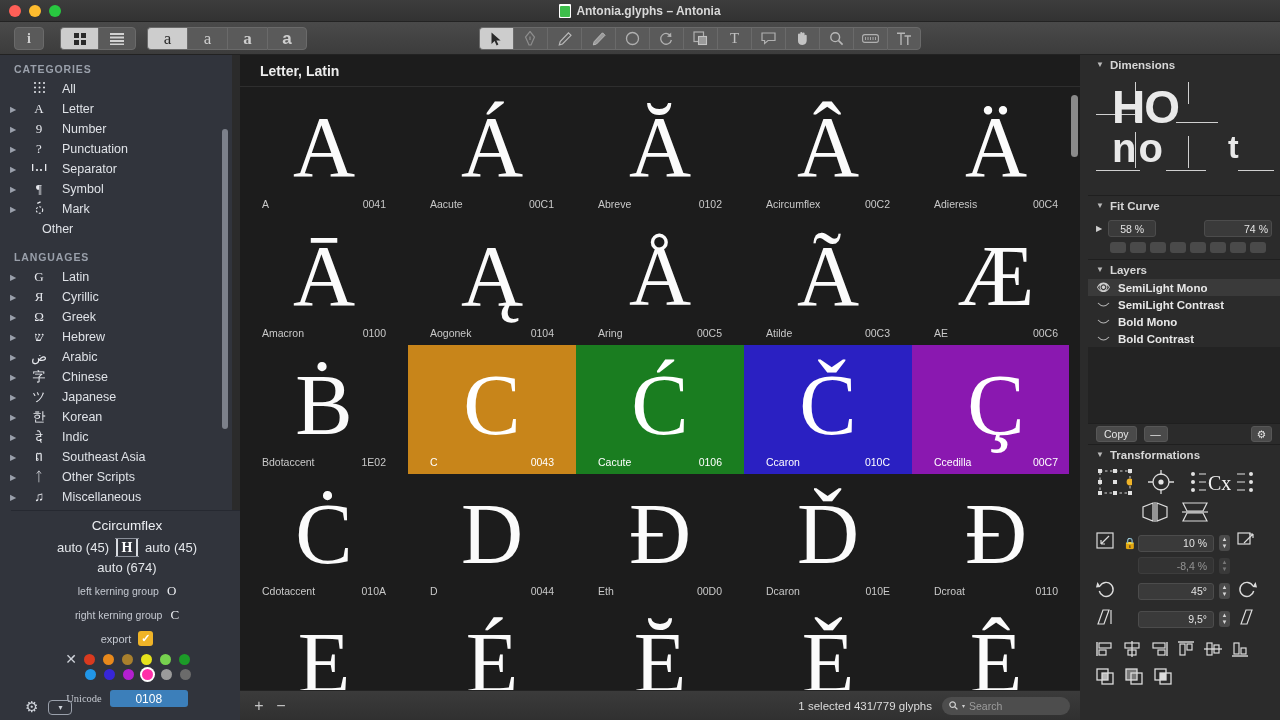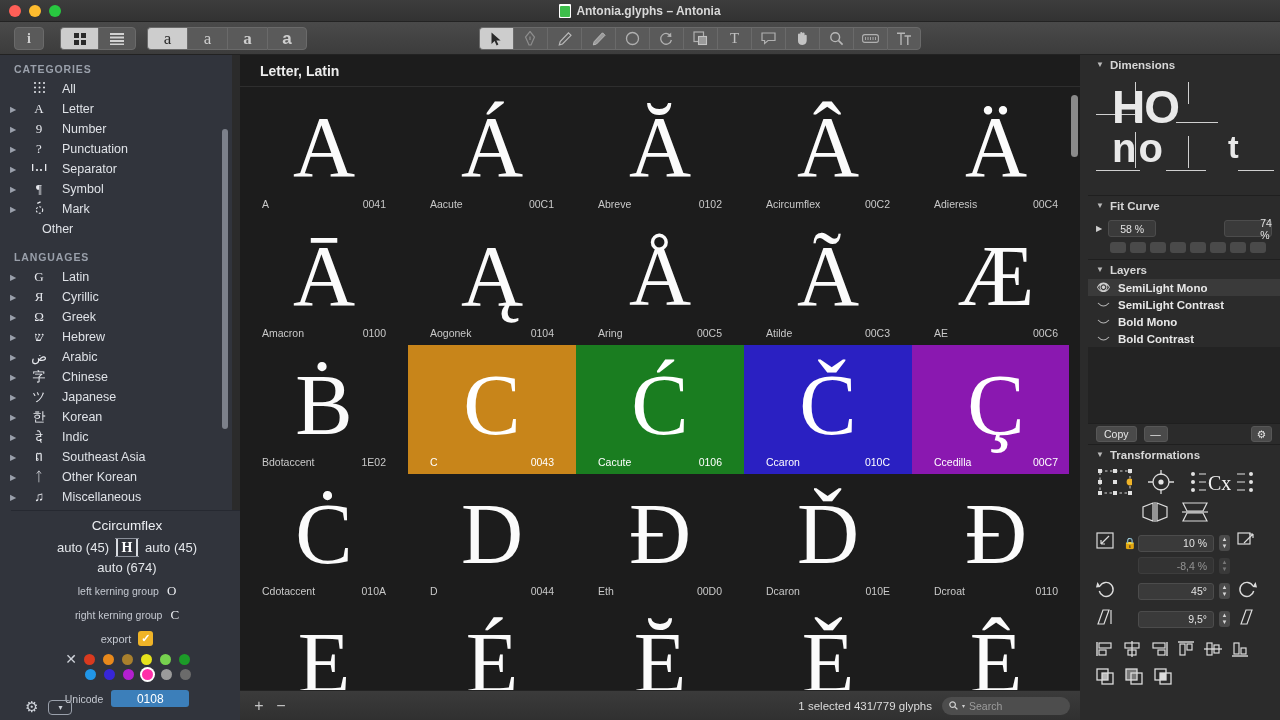--- a/index.html
+++ b/index.html
@@ -128,21 +128,21 @@
     width:15px; height:15px; border-radius:3px; background:#f0b428;
     display:flex; align-items:center; justify-content:center;
     color:#fff; font-size:11px; font-weight:700;
   }
   .swatches { padding-top: 8px; display:flex; flex-direction:column; align-items:center; gap:4px;}
   .swrow { display:flex; align-items:center; gap:8px;}
   .sw { width:11px; height:11px; border-radius:50%; }
   .sw.sel { box-shadow: 0 0 0 2px #fff; }
   .xmark { width:13px; color:#cfd3da; font-size:14px; line-height:11px; text-align:center; margin-right:-2px;}
   .uni-row { display:flex; align-items:center; justify-content:center; gap:8px; padding-top:10px;}
-  .uni-lbl { font-size:10.5px; color:#c5c9d1;}
+  .uni-lbl { font-size:10.5px; color:#c5c9d1;font-family:Liberation Serif, serif;}
   .uni-field {
     width:78px; height:17px; background:#3c7fba; border-radius:3px;
     display:flex; align-items:center; justify-content:center;
     font-size:12px; color:#fff;
   }
   .gi-bottom { position:absolute; left:0; bottom:4px; width:232px; display:flex; align-items:center; gap:10px; padding-left:14px;}
   .gear-ic { color:#cfd3da; font-size:15px; }
   .pillbtn {
     width:24px;height:15px;border:1px solid #9aa0ab;border-radius:4px;
     display:flex;align-items:center;justify-content:center;color:#cfd3da;font-size:8px;
@@ -523,21 +523,21 @@
         <span class="sb-lbl">Indic</span>
       </div>
       <div class="sb-item">
         <span class="sb-tri">▶</span>
         <span class="sb-ico">ព</span>
         <span class="sb-lbl">Southeast Asia</span>
       </div>
       <div class="sb-item">
         <span class="sb-tri">▶</span>
         <span class="sb-ico">ᛏ</span>
-        <span class="sb-lbl">Other Korean</span>
+        <span class="sb-lbl">Other Scripts</span>
       </div>
       <div class="sb-item">
         <span class="sb-tri">▶</span>
         <span class="sb-ico">♫</span>
         <span class="sb-lbl">Miscellaneous</span>
       </div>
     </div>
 
     <div class="sb-track"></div>
     <div class="sb-thumb"></div>
@@ -800,21 +800,21 @@
     </div>
 
     <div class="rsec-head">
       <span class="tri-d">▼</span>
       <span>Fit Curve</span>
     </div>
     <div class="fitrow">
       <span class="fit-tri">▶</span>
       <span class="numfield" style="width:48px;">58 %</span>
       <span style="flex:1"></span>
-      <span class="numfield" style="width:48px;padding-left:36px;">74 %</span>
+      <span class="numfield" style="width:68px;padding-left:36px;">74 %</span>
     </div>
     <div class="fit-dots">
       <span class="fdot"></span>
       <span class="fdot"></span>
       <span class="fdot"></span>
       <span class="fdot"></span>
       <span class="fdot"></span>
       <span class="fdot"></span>
       <span class="fdot"></span>
       <span class="fdot"></span>

